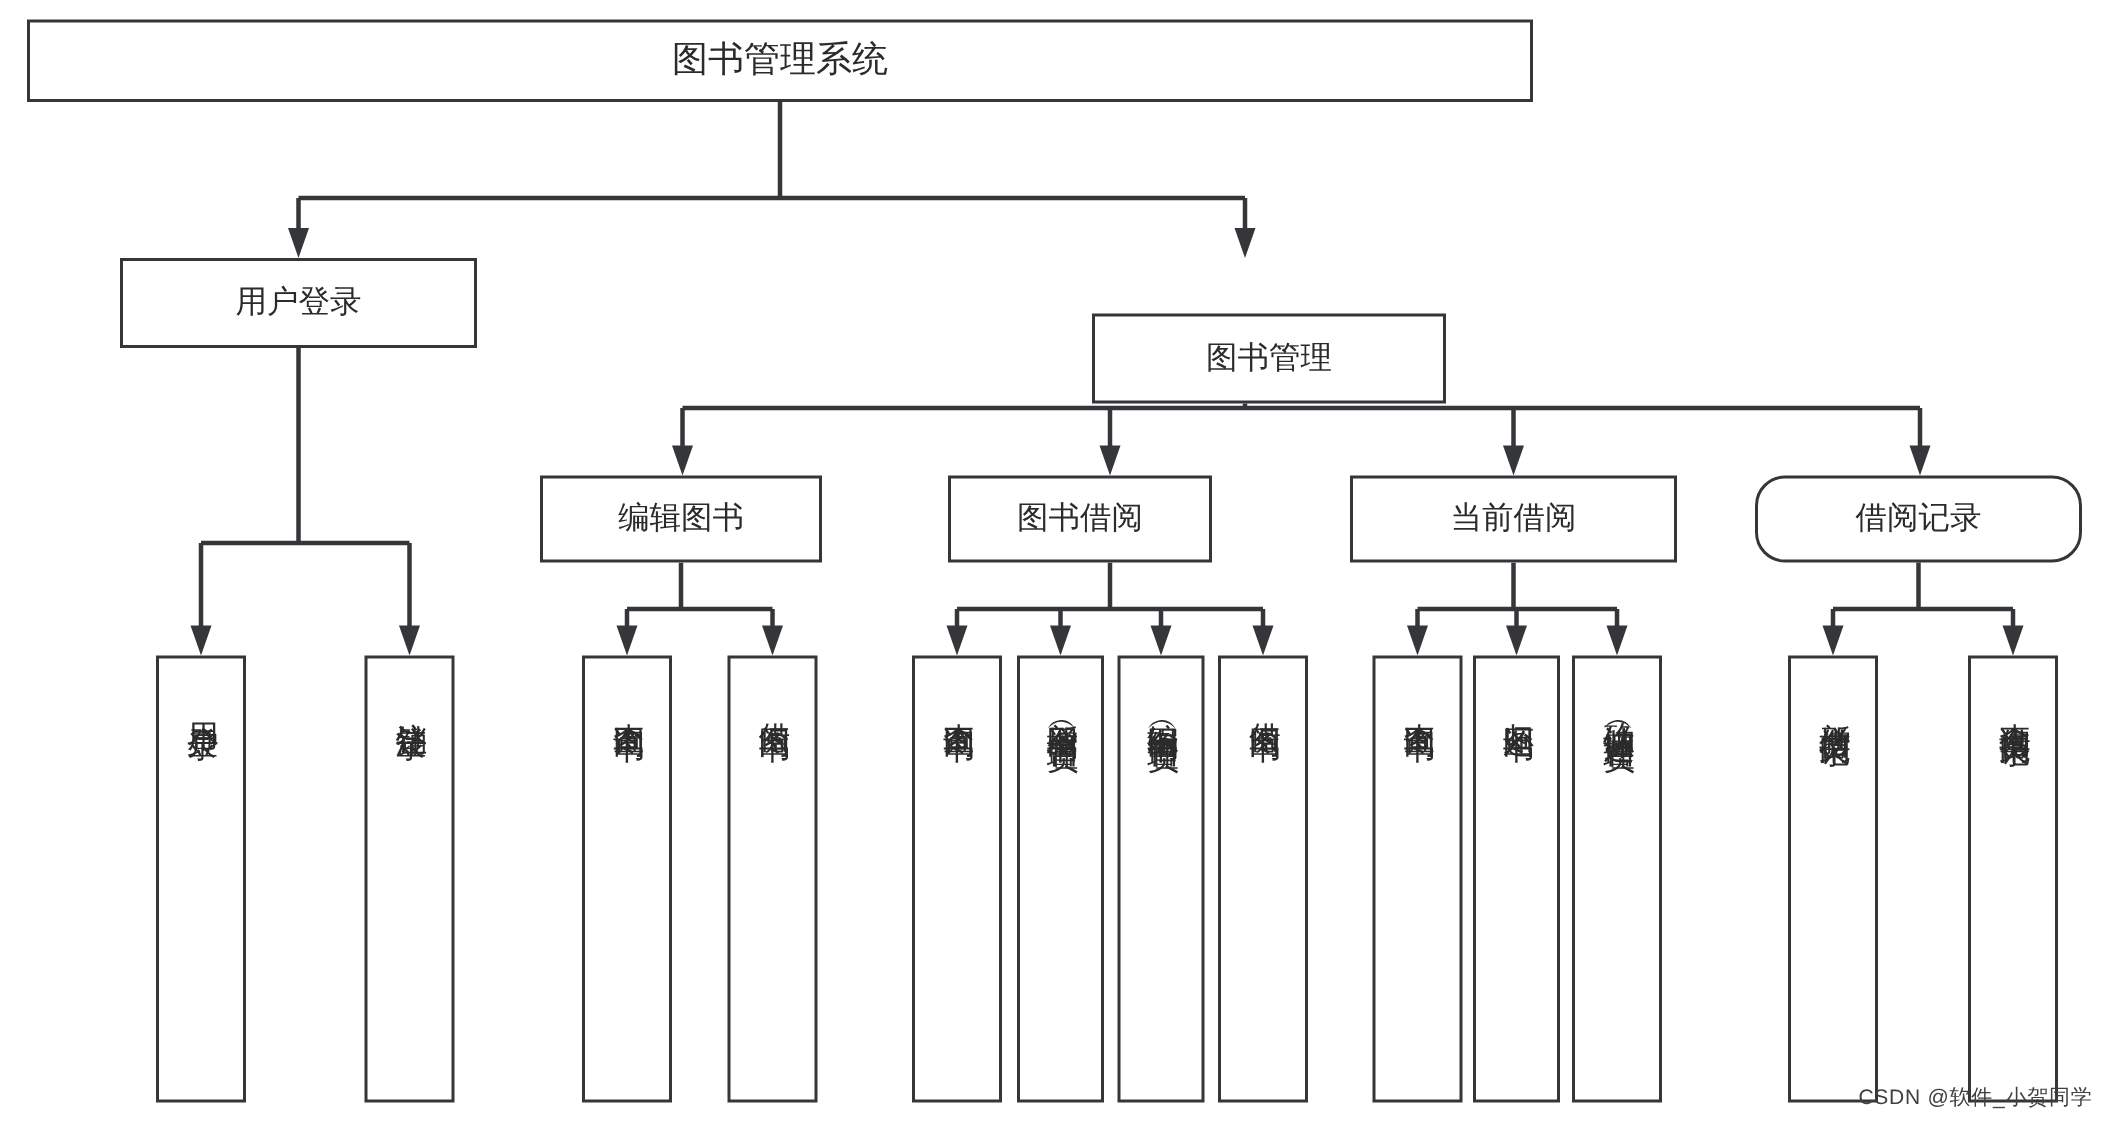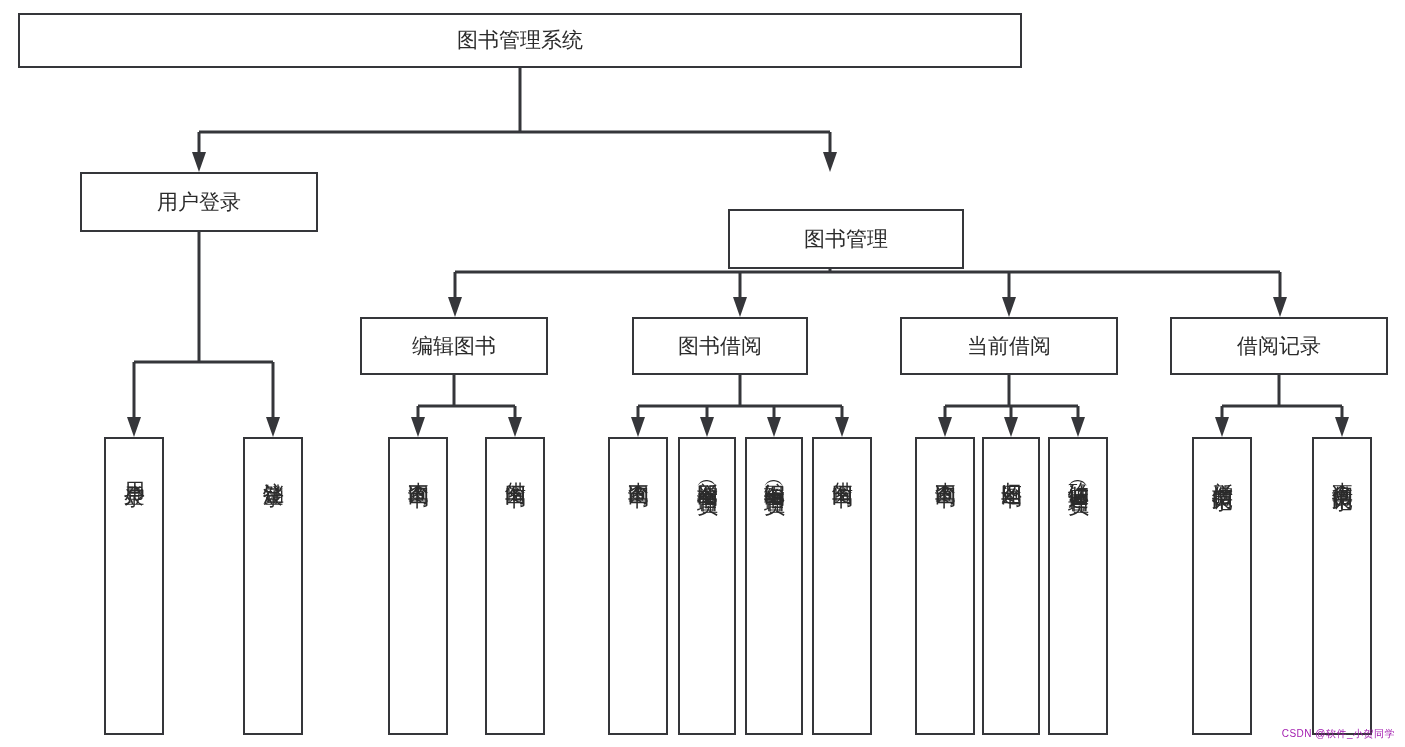--- a/index.html
+++ b/index.html
@@ -36,40 +36,40 @@
   .node-label {
     color: #2b2b2b;
     line-height: 1.18;
     text-align: center;
     white-space: nowrap;
   }
   .node-horizontal .node-label {
     font-size: 21px;
   }
   .node-root .node-label {
-    font-size: 21px;
+    font-size: 24px;
     text-align: center;
   }
   .node-vertical {
     align-items: flex-start;
     justify-content: center;
     padding-top: 26px;
   }
   .node-vertical .node-label {
     font-size: 21px;
     writing-mode: vertical-rl;
     text-orientation: upright;
     letter-spacing: 2px;
   }
   #watermark {
     position: absolute;
     right: 10px;
     bottom: 6px;
-    font-size: 10px;
-    color: #a21caf;
+    font-size: 14px;
+    color: #404040;
     white-space: nowrap;
     letter-spacing: 0.5px;
   }
 </style>
 </head>
 <body>
 
 <div id="stage">
 
   <svg id="diagram-svg" viewBox="0 0 1405 747" xmlns="http://www.w3.org/2000/svg">
@@ -141,21 +141,21 @@
       </div>
       <div class="node-box node-level2 node-horizontal" style="left: 360px; top: 317px; width: 188px; height: 58px;">
         <span class="node-label">编辑图书</span>
       </div>
       <div class="node-box node-level2 node-horizontal" style="left: 632px; top: 317px; width: 176px; height: 58px;">
         <span class="node-label">图书借阅</span>
       </div>
       <div class="node-box node-level2 node-horizontal" style="left: 900px; top: 317px; width: 218px; height: 58px; align-items: center;">
         <span class="node-label">当前借阅</span>
       </div>
-      <div class="node-box node-level2 node-horizontal" style="left: 1170px; top: 317px; width: 218px; height: 58px;">
+      <div class="node-box node-level2 node-horizontal" style="left: 1170px; top: 317px; width: 218px; height: 58px; border-radius: 20px;">
         <span class="node-label">借阅记录</span>
       </div>
       <div class="node-box node-leaf node-vertical" style="left: 104px; top: 437px; width: 60px; height: 298px;">
         <span class="node-label">用户登录</span>
       </div>
       <div class="node-box node-leaf node-vertical" style="left: 243px; top: 437px; width: 60px; height: 298px;">
         <span class="node-label">注销登录</span>
       </div>
       <div class="node-box node-leaf node-vertical" style="left: 388px; top: 437px; width: 60px; height: 298px;">
         <span class="node-label">查询图书</span>

